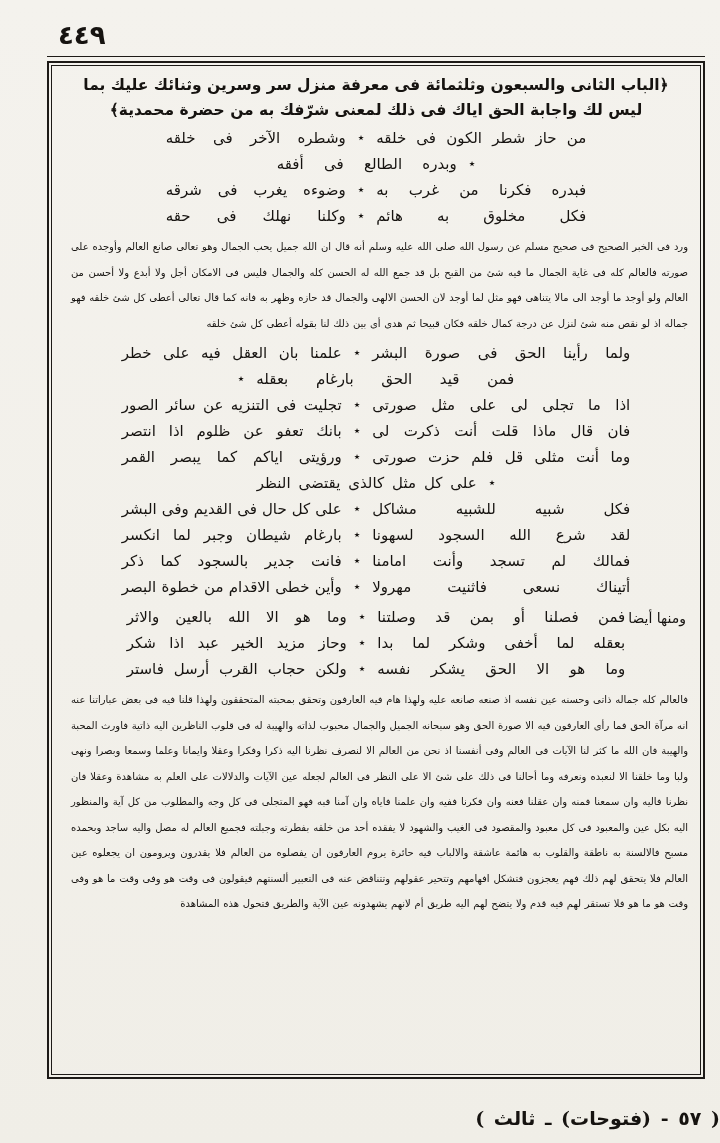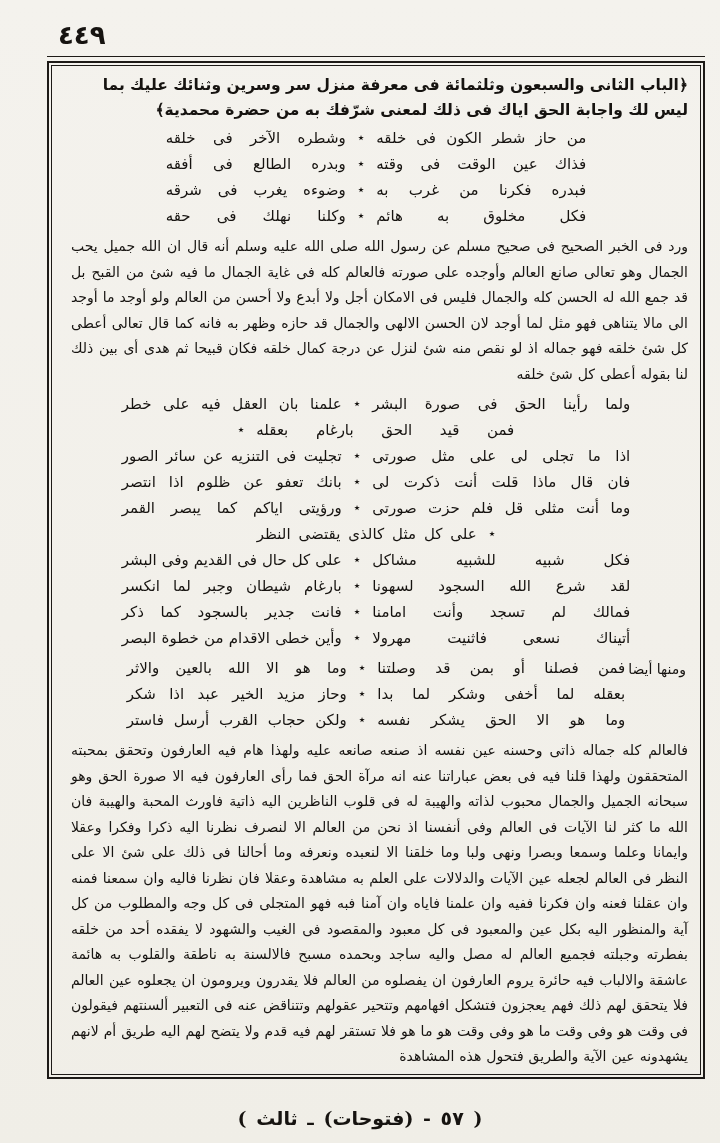--- a/index.html
+++ b/index.html
@@ -33,20 +33,21 @@
   .frame-inner{
     width:100%; height:100%;
     border:1px solid #1d1a17;
     padding:6px 12px 4px 12px;
     overflow:hidden;
     direction:rtl;
   }
 
   .heading{
     font-size:15.5px; font-weight:bold;
+    text-align:center;
     line-height:25px;
     margin-bottom:4px;
     direction:rtl;
   }
 
   .poem{ margin:2px auto 4px auto; }
   .vline{
     display:flex; direction:rtl;
     justify-content:center; align-items:baseline;
     gap:12px;
@@ -54,35 +55,34 @@
   }
   .hemi{ text-align:justify; text-align-last:justify; -moz-text-align-last:justify; }
   .p1 .hemi.r{ width:210px; } .p1 .hemi.l{ width:180px; }
   .p2 .hemi.r{ width:258px; } .p2 .hemi.l{ width:220px; }
   .p3 .hemi.r{ width:248px; } .p3 .hemi.l{ width:220px; }
   .sep{ font-size:12px; position:relative; top:-2px; flex:0 0 auto; }
 
   .prose{
     direction:rtl;
     text-align:justify;
-    font-size:14px;
+    font-size:10px;
     line-height:25.5px;
     margin:3px 0 5px 7px;
     word-spacing:0.5px;
   }
 
   .poem3wrap{ position:relative; }
   .margin-note{
     position:absolute; top:1px; right:2px;
     font-size:14px; line-height:25px;
   }
 
   .footer{
     position:absolute; bottom:14px; left:0; width:100%;
-    text-align:center;
     font-size:19px; font-weight:bold;
     direction:rtl;
     word-spacing:3px;
   }
 </style>
 </head>
 <body>
 
 <div class="sheet">
 
@@ -94,21 +94,20 @@
 
       <div class="heading">﴿الباب الثانى والسبعون وثلثمائة فى معرفة منزل سر وسرين وثنائك عليك بما ليس لك واجابة الحق اياك فى ذلك لمعنى شرّفك به من حضرة محمدية﴾</div>
 
       <div class="poem p1">
         <div class="vline">
           <span class="hemi r">من حاز شطر الكون فى خلقه</span>
           <span class="sep">٭</span>
           <span class="hemi l">وشطره الآخر فى خلقه</span>
         </div>
         <div class="vline">
-          <span class="hemi r">فذاك عين الوقت فى وقته</span>
           <span class="sep">٭</span>
           <span class="hemi l">وبدره الطالع فى أفقه</span>
         </div>
         <div class="vline">
           <span class="hemi r">فبدره فكرنا من غرب به</span>
           <span class="sep">٭</span>
           <span class="hemi l">وضوءه يغرب فى شرقه</span>
         </div>
         <div class="vline">
           <span class="hemi r">فكل مخلوق به هائم</span>

